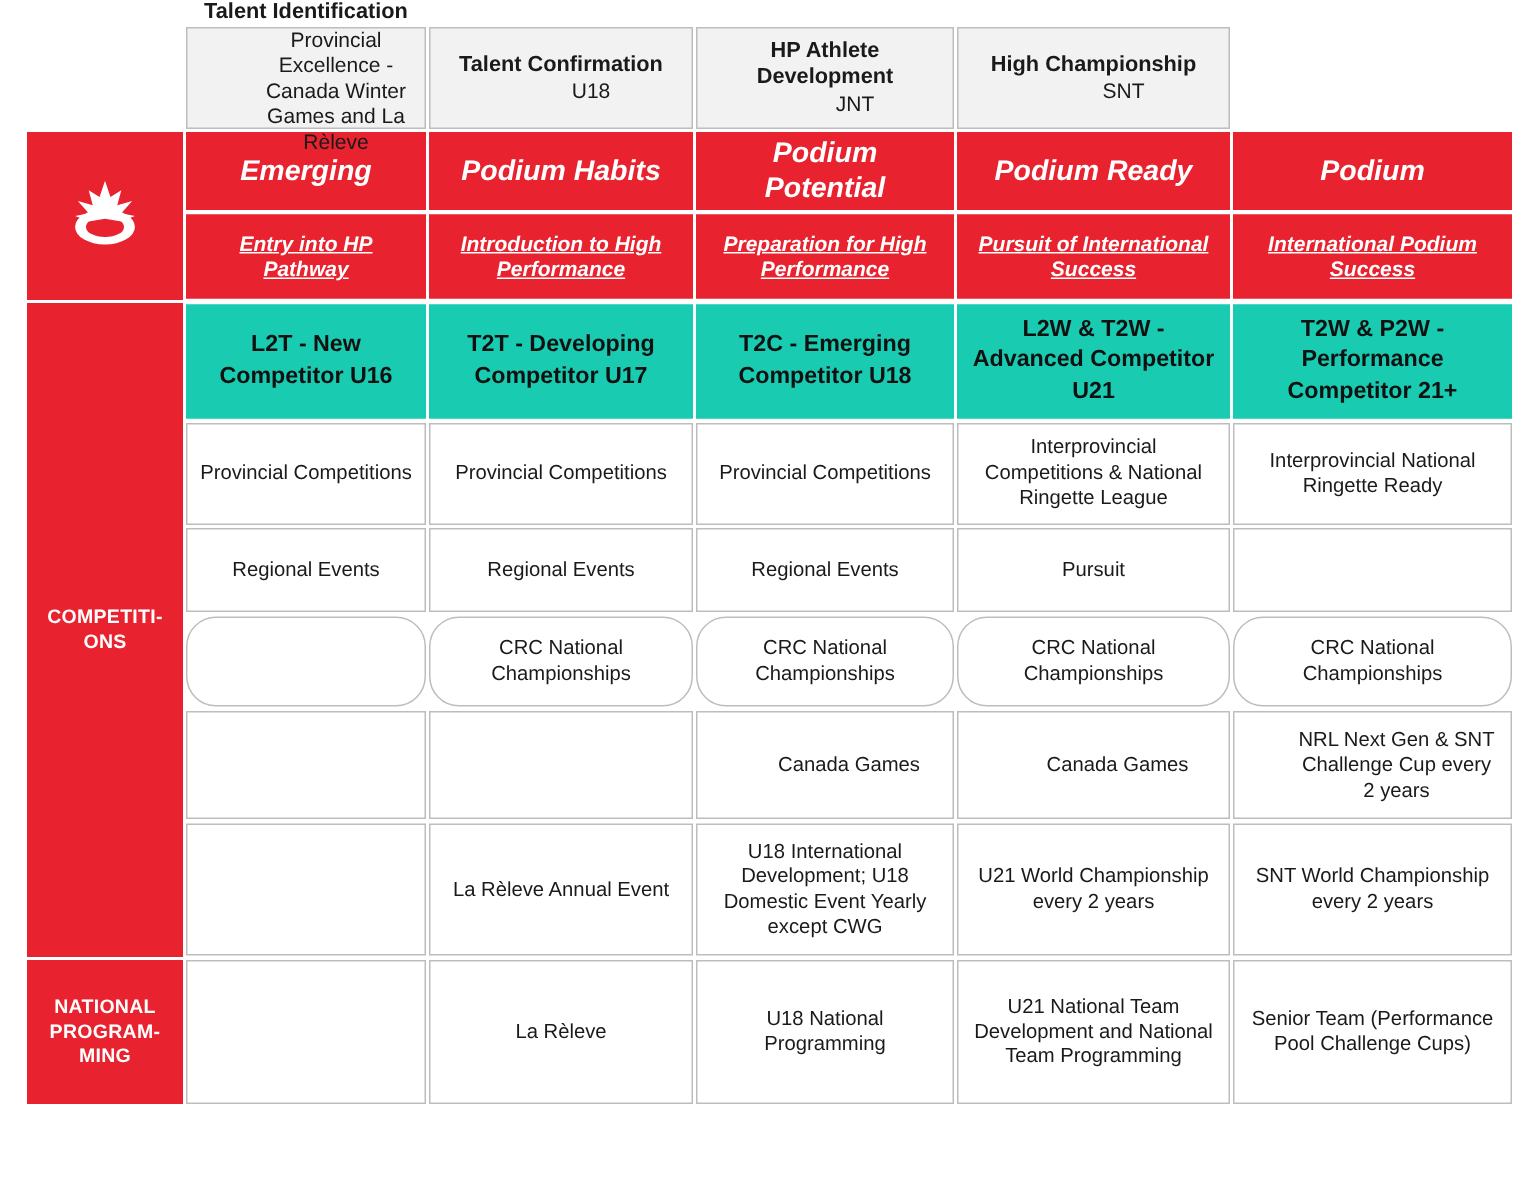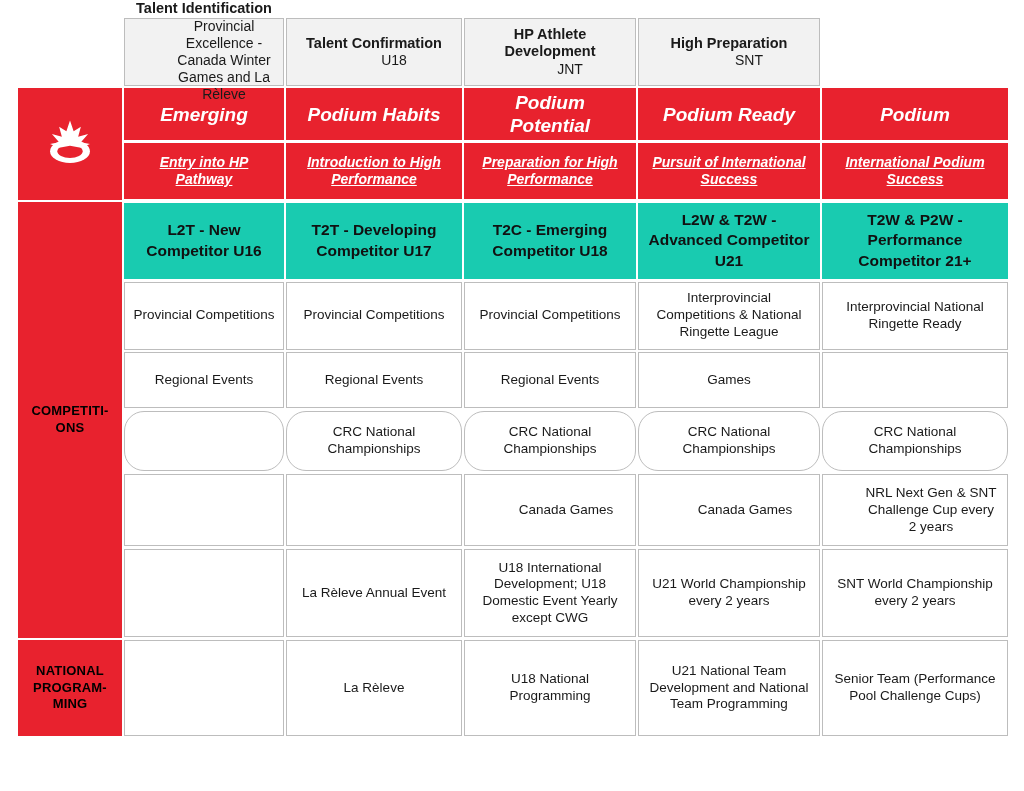--- a/index.html
+++ b/index.html
@@ -114,21 +114,21 @@
     background: #e8222e;
     border: 1px solid #e8222e;
     box-sizing: border-box;
     height: 112px;
     display: flex;
     align-items: center;
     justify-content: center;
   }
   .rowlabel {
     background: #e8222e;
-    color: #000000;
+    color: #ffffff;
     border: 1px solid #e8222e;
     box-sizing: border-box;
     display: flex;
     align-items: center;
     justify-content: center;
     text-align: center;
     font-weight: bold;
     font-size: 13px;
     letter-spacing: 0.2px;
     padding: 4px 6px;
@@ -177,21 +177,21 @@
           </div>
         </td>
         <td>
           <div class="hdr">
             <span class="t1">HP Athlete Development</span>
             <span class="t2">JNT</span>
           </div>
         </td>
         <td>
           <div class="hdr">
-            <span class="t1">High Preparation</span>
+            <span class="t1">High Championship</span>
             <span class="t2">SNT</span>
           </div>
         </td>
       </tr>
 
       <tr>
         <td rowspan="2">
           <div class="logo-cell">
             <span>
               <svg class="logo-svg" viewBox="0 0 64 64" aria-hidden="true">
@@ -280,21 +280,21 @@
         <td>
             <div class="cell r-comp2">Regional Events</div>
           </td>
         <td>
             <div class="cell r-comp2">Regional Events</div>
           </td>
         <td>
             <div class="cell r-comp2">Regional Events</div>
           </td>
         <td>
-            <div class="cell r-comp2">Games</div>
+            <div class="cell r-comp2">Pursuit</div>
           </td>
         <td>
             <div class="cell r-comp2"></div>
           </td>
       </tr>
 
       <tr>
         <td>
             <div class="cell r-comp3"></div>
           </td>

